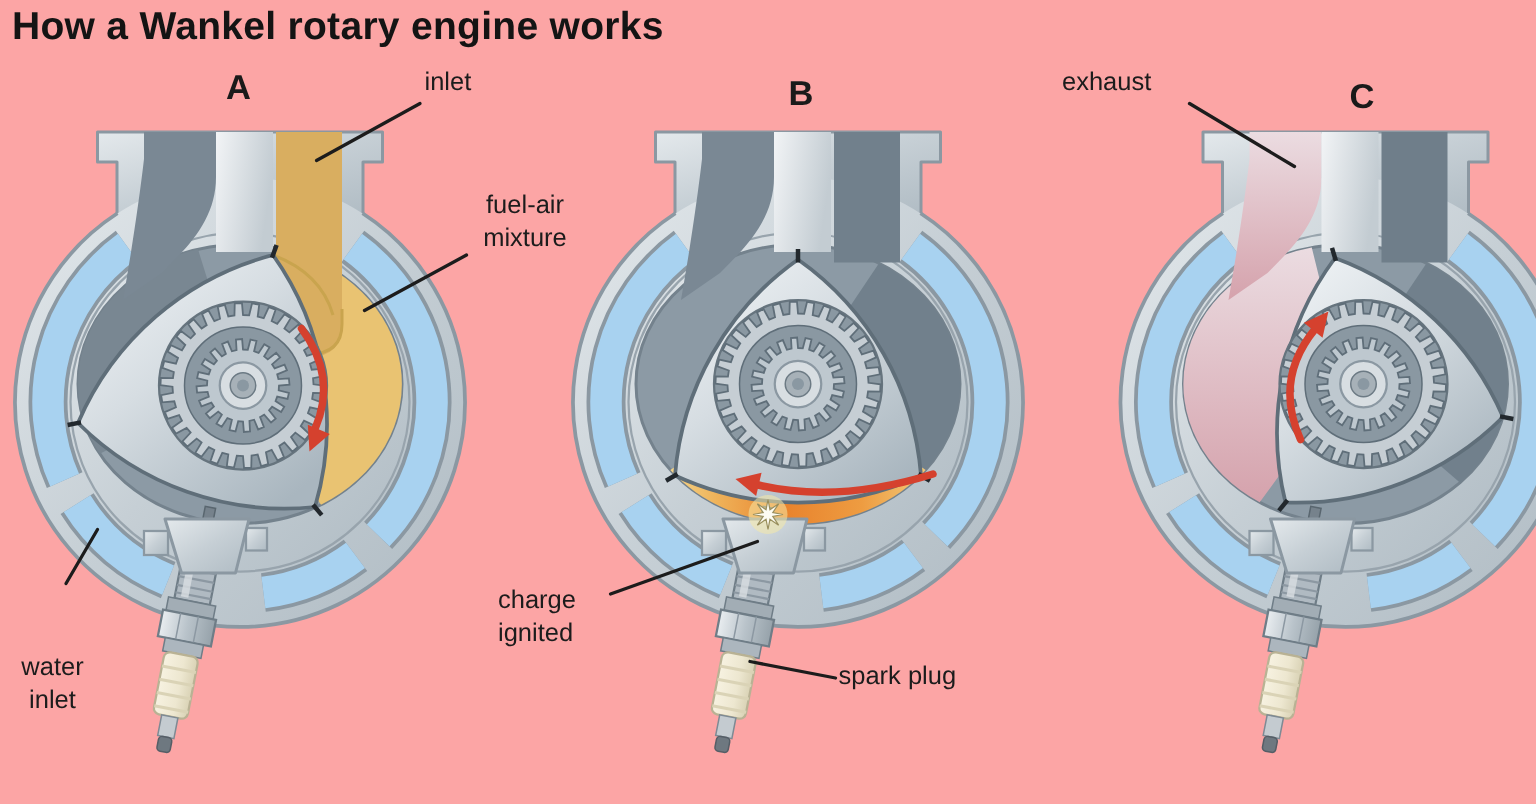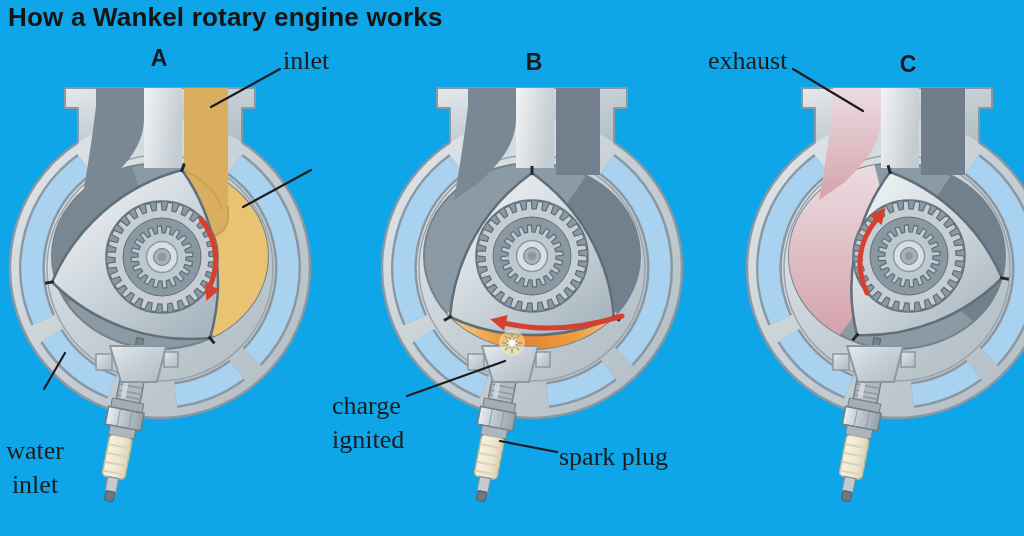--- a/index.html
+++ b/index.html
@@ -1,19 +1,19 @@
 <!DOCTYPE html>
 <html><head>
 <meta charset="utf-8">
 <style>
   html,body{margin:0;padding:0;background:#fff;}
-  #stage{position:relative;width:1024px;height:536px;background:#0ea5e9;overflow:hidden;
+  #stage{position:relative;width:1024px;height:536px;background:#fca5a5;overflow:hidden;
          font-family:"Liberation Sans","DejaVu Sans",sans-serif;}
   #diagram{position:absolute;left:0;top:0;}
-  .lbl{position:absolute;color:#1c1c1c;font-size:26px;line-height:1.3;white-space:nowrap;font-family:Liberation Serif, serif;}
+  .lbl{position:absolute;color:#1c1c1c;font-size:17px;line-height:1.3;white-space:nowrap;}
   .lbl .ln{display:block;}
   #title{position:absolute;left:8px;top:2px;font-size:26px;font-weight:bold;color:#141414;letter-spacing:.2px;}
   .letter{position:absolute;width:26px;text-align:center;font-size:23px;font-weight:bold;color:#1a1a1a;}
   .center{text-align:center;}
 </style>
 </head>
 <body>
 
 <div id="stage">
   <svg id="diagram" width="1024" height="536" viewBox="0 0 1024 536">
@@ -246,20 +246,24 @@
   <div id="title">How a Wankel rotary engine works</div>
 
   <div class="letter" style="left:146px;top:45px;">A</div>
   <div class="letter" style="left:521px;top:49px;">B</div>
   <div class="letter" style="left:895px;top:51px;">C</div>
 
   <div class="lbl" style="left:283px;top:44px;">
     <span>inlet</span>
   </div>
 
+  <div class="lbl center" style="left:305px;top:126px;width:90px;">
+    <span class="ln">fuel-air</span>
+    <span class="ln">mixture</span>
+  </div>
 
   <div class="lbl center" style="left:0px;top:386px;width:70px;margin-top:48px;">
     <span class="ln">water</span>
     <span class="ln">inlet</span>
   </div>
 
   <div class="lbl" style="left:332px;top:389px;">
     <span class="ln">charge</span>
     <span class="ln">ignited</span>
   </div>

